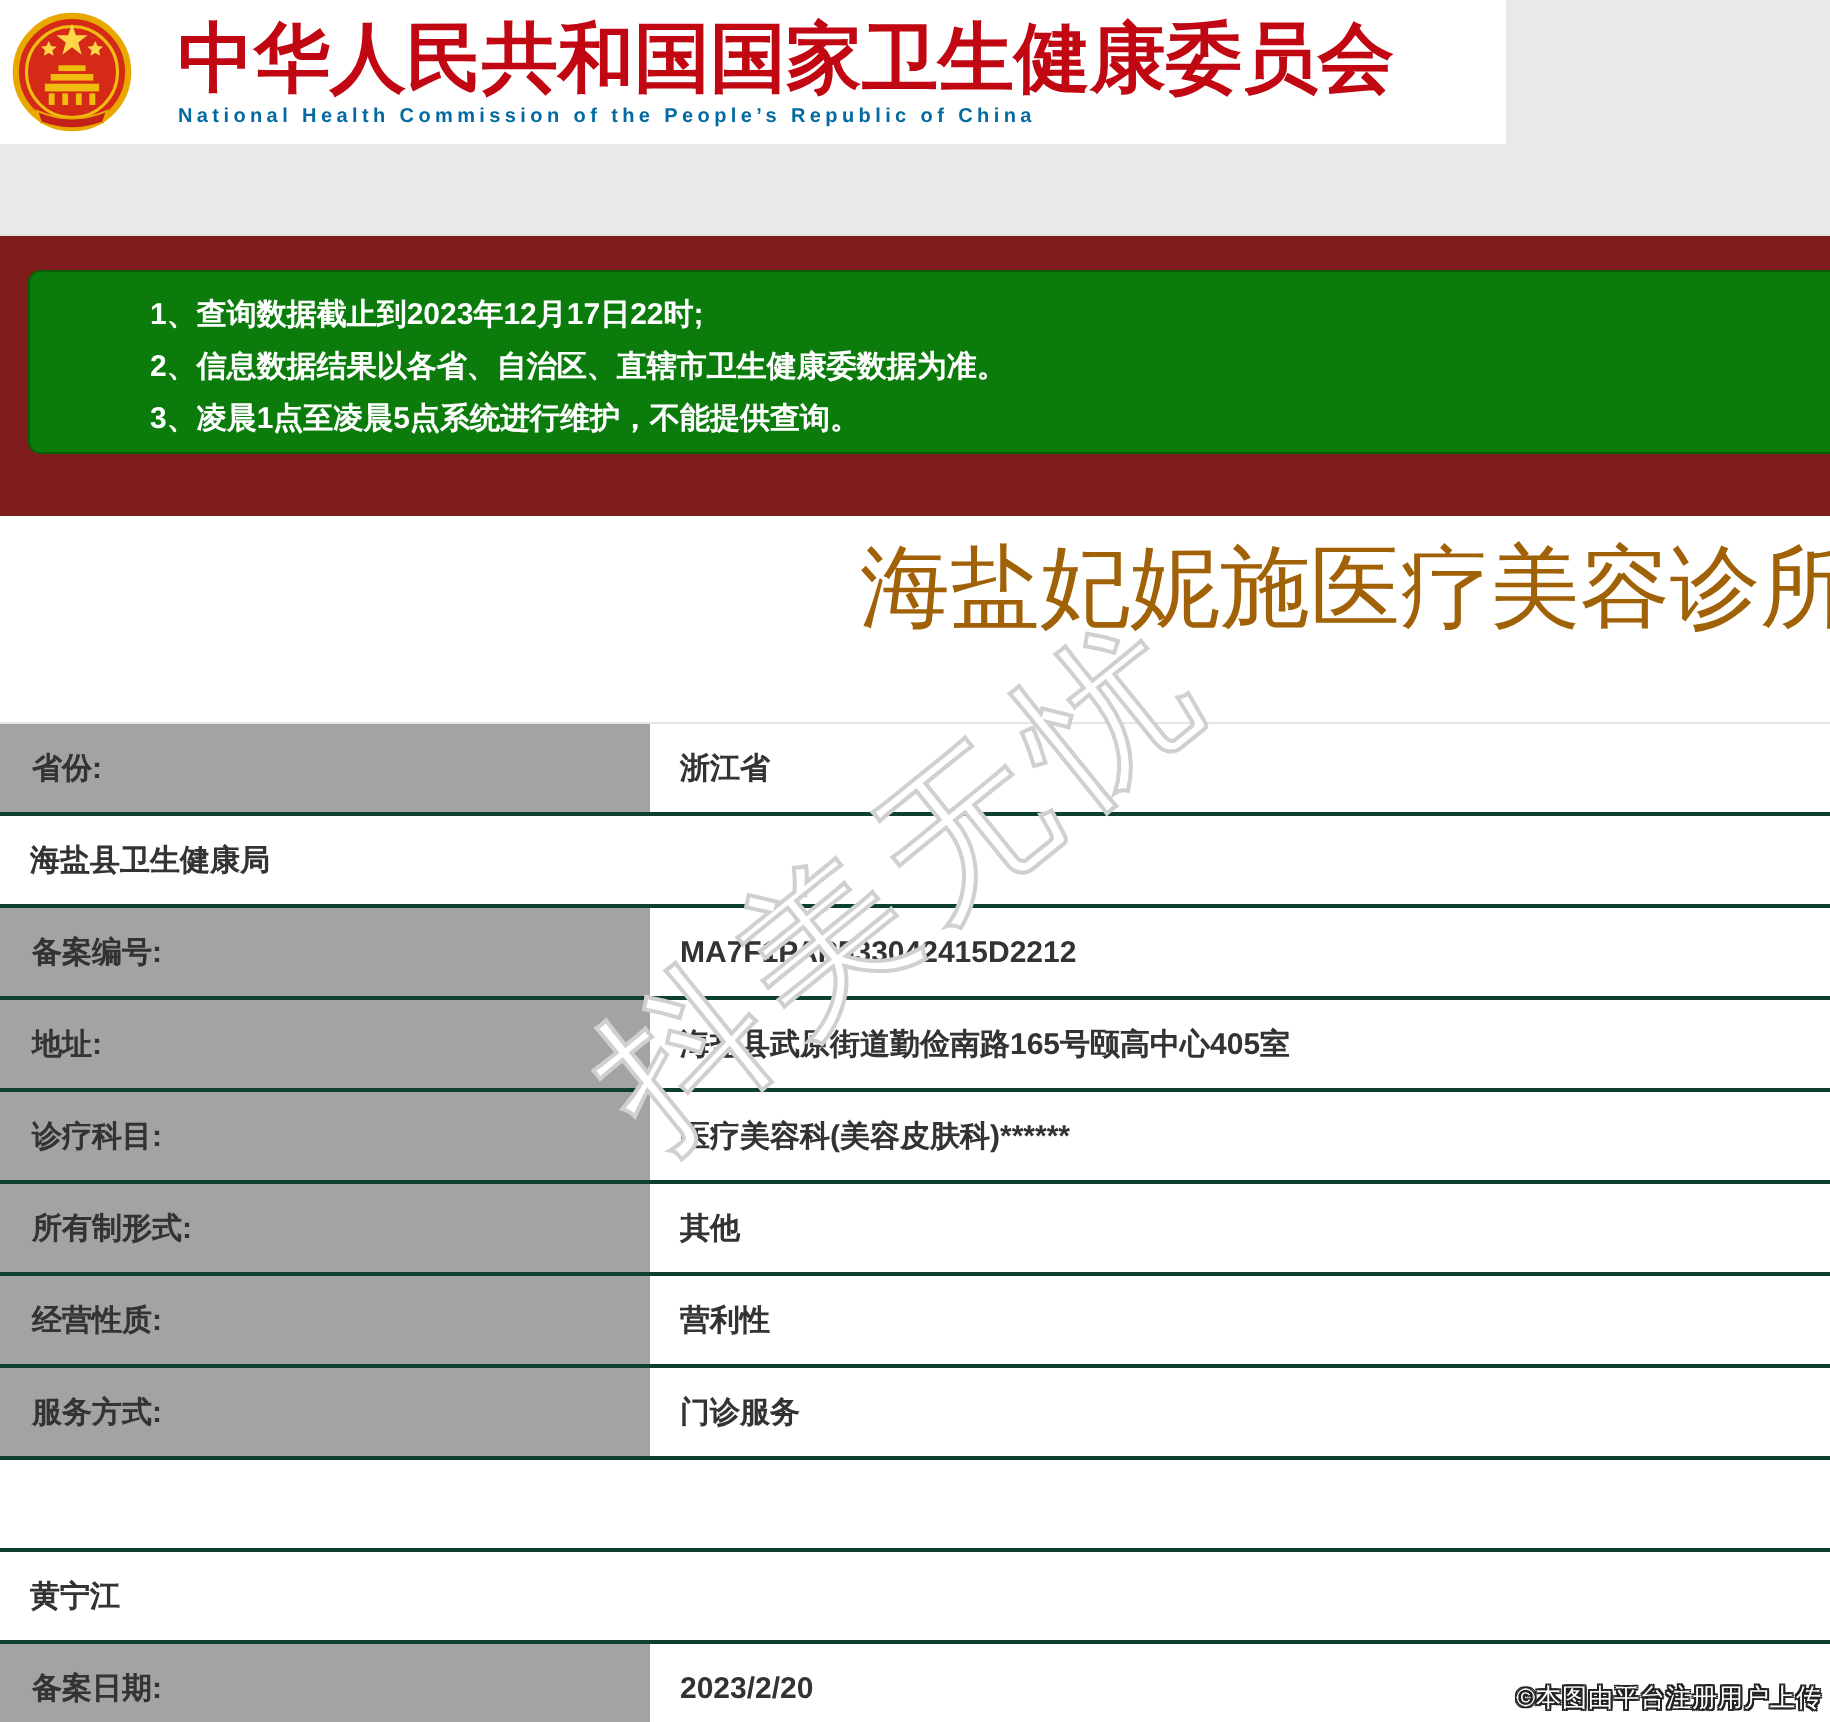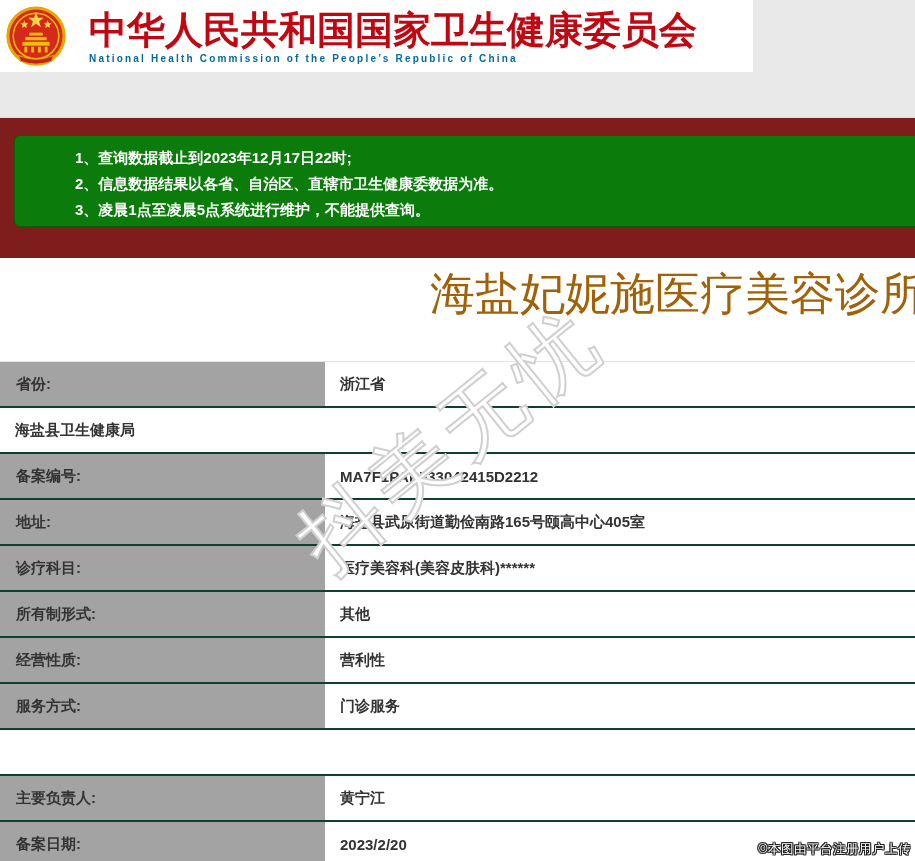--- a/index.html
+++ b/index.html
@@ -163,21 +163,20 @@
       <div class="cell label">经营性质:</div>
       <div class="cell value">营利性</div>
     </div>
     <div class="row">
       <div class="cell label">服务方式:</div>
       <div class="cell value">门诊服务</div>
     </div>
     <div class="row">
     </div>
     <div class="row">
-      <div class="cell label">主要负责人:</div>
       <div class="cell value">黄宁江</div>
     </div>
     <div class="row">
       <div class="cell label">备案日期:</div>
       <div class="cell value">2023/2/20</div>
     </div>
   </div>
 </div>
 
 <div class="watermark">抖美无忧</div>

